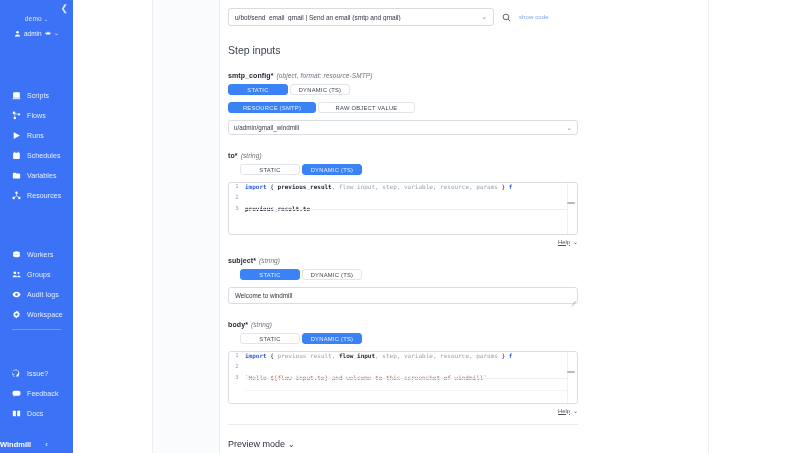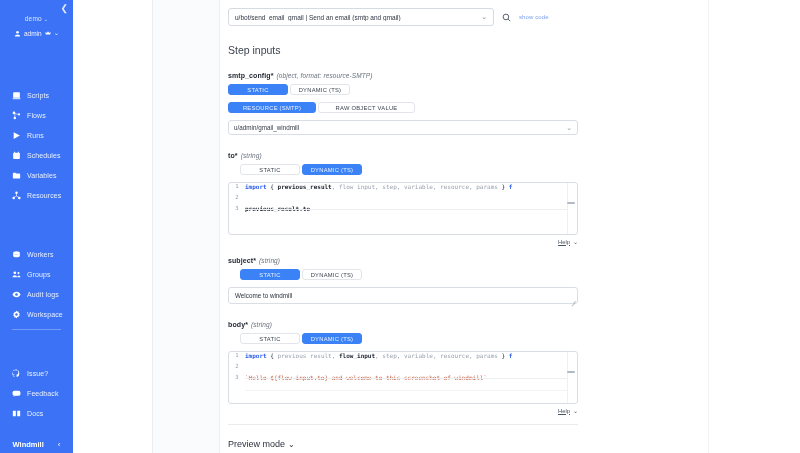--- a/index.html
+++ b/index.html
@@ -45,21 +45,21 @@
   }
   .sb-item .ico { width: 9px; height: 9px; display: flex; align-items: center; justify-content: center; flex: 0 0 9px; }
   .sb-item .ico svg { display: block; }
   .sb-divider {
     height: 1px; background: rgba(255,255,255,.3);
     margin: 5px 12px 0 12px;
   }
   .sb-bottom { position: absolute; bottom: 30px; left: 0; right: 0; }
   .sb-footer {
     position: absolute; bottom: 4px; left: 0; right: 0;
-    display: flex; align-items: center; justify-content: center;
+    display: flex; align-items: center; 
     gap: 14px; font-size: 7.5px; font-weight: bold; color: #ffffff;
   }
   .sb-footer .chev { font-size: 8px; font-weight: normal; }
 
   
   .gap-white { width: 79px; background: #ffffff; flex: 0 0 79px; }
   .left-rail {
     width: 68px; background: #fafbfd; flex: 0 0 68px;
     border-left: 1px solid #eceef2; border-right: 1px solid #eceef2;
   }

